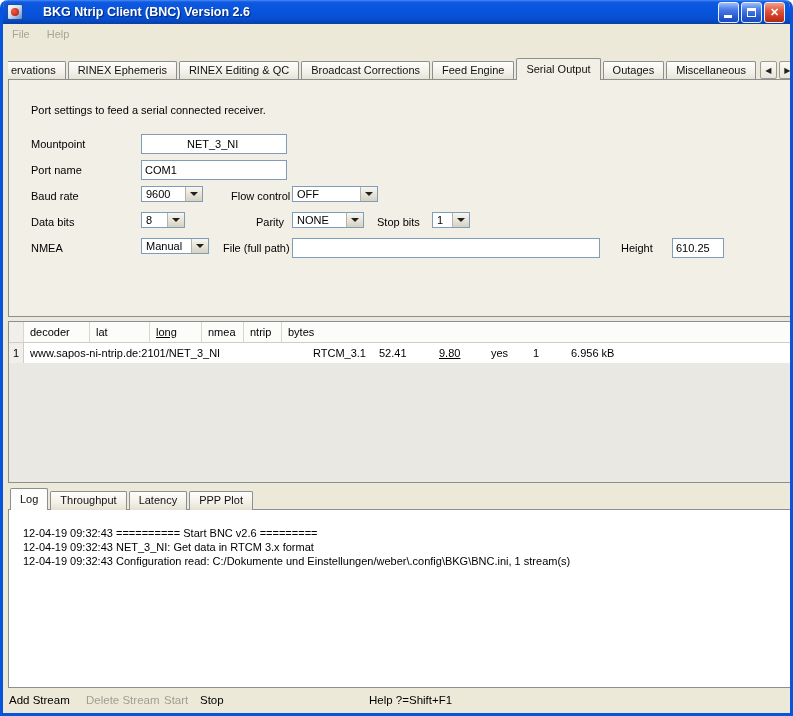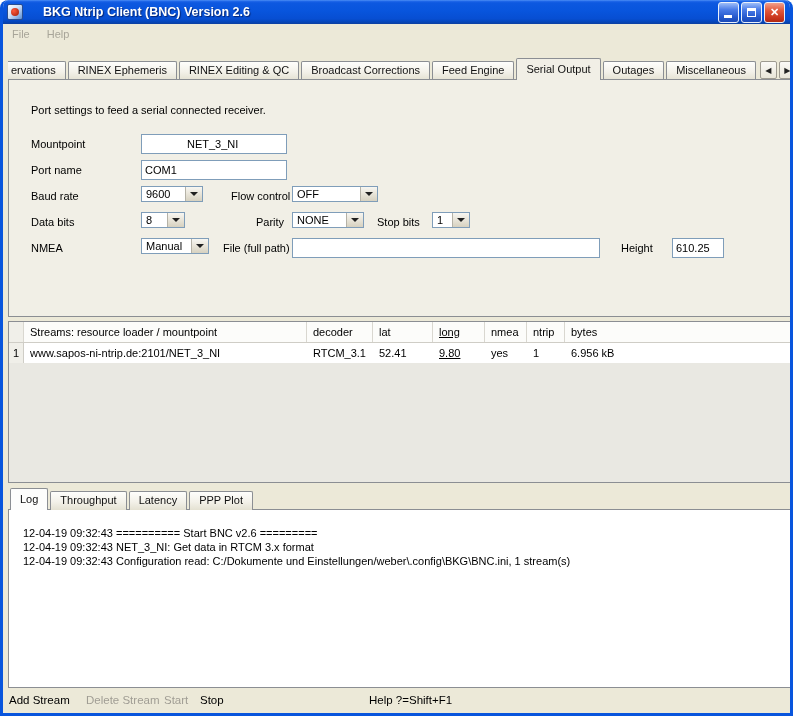--- a/index.html
+++ b/index.html
@@ -177,21 +177,20 @@
     </div>
     <label class="flabel" style="left:214px;top:162px">File (full path)</label>
     <input class="tinput" style="left: 283px; top: 158px; width: 308px;" value="">
     <label class="flabel" style="left:612px;top:162px">Height</label>
     <input class="tinput" style="left: 651px; top: 158px; width: 52px; margin-left: 12px;" value="610.25">
   </div>
 
   <div class="streams">
     <div class="s-header">
       <div class="s-cell gutter"></div>
-      <div class="s-cell c1">Streams:  resource loader / mountpoint</div>
       <div class="s-cell c2">decoder</div>
       <div class="s-cell c3">lat</div>
       <div class="s-cell c4">long</div>
       <div class="s-cell c5">nmea</div>
       <div class="s-cell c6">ntrip</div>
       <div class="s-cell c7">bytes</div>
     </div>
     <div class="s-row">
       <div class="s-cell gutter">1</div>
       <div class="s-cell c1">www.sapos-ni-ntrip.de:2101/NET_3_NI</div>

